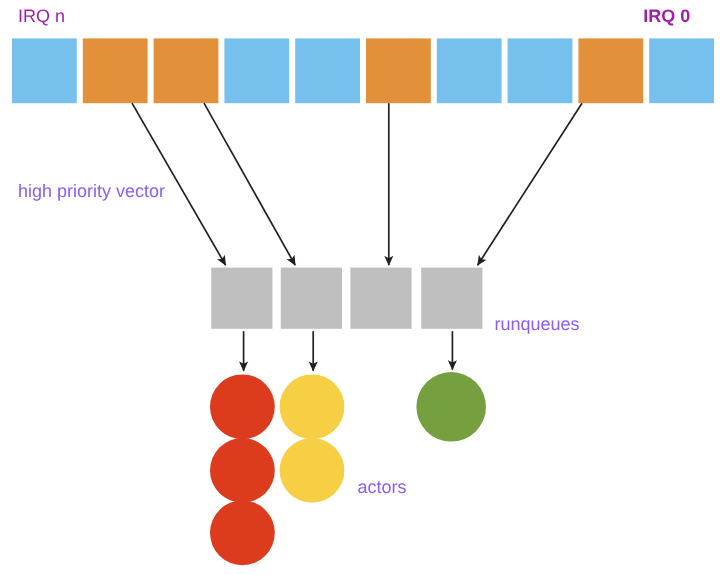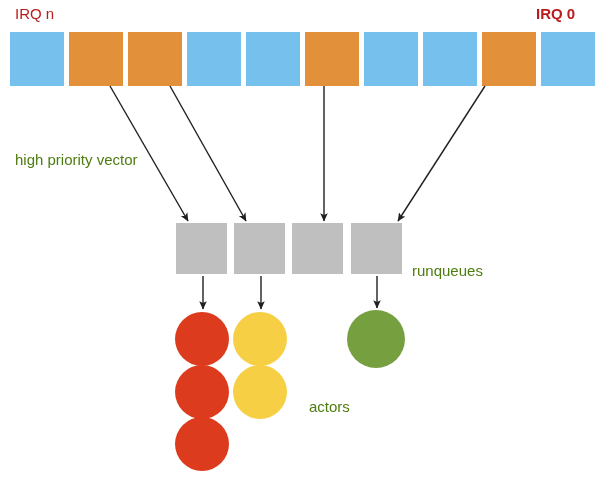--- a/index.html
+++ b/index.html
@@ -14,27 +14,27 @@
     position: relative;
     width: 600px;
     height: 479px;
     background: #ffffff;
     overflow: hidden;
   }
   .label {
     position: absolute;
     font-family: "Liberation Sans", sans-serif;
     font-size: 15px;
-    color: #4d7c0f;
+    color: #8b5cf6;
     white-space: nowrap;
     line-height: 1;
   }
   .irq-label {
     font-size: 15px;
-    color: #b91c1c;
+    color: #a21caf;
   }
   .vector-cell {
     position: absolute;
     top: 32px;
     width: 54px;
     height: 54px;
   }
   .runqueue-cell {
     position: absolute;
     top: 223px;
@@ -106,15 +106,15 @@
   <div class="label" id="lbl-runqueues" style="left:412px; top:234px;margin-top:29px;">runqueues</div>
 
   <div id="actor-group">
       <div class="actor-circle" style="left: 175px; top: 312px; width: 54px; height: 54px; background: rgb(221, 59, 29);"></div>
       <div class="actor-circle" style="left: 175px; top: 365px; width: 54px; height: 54px; background: rgb(221, 59, 29);"></div>
       <div class="actor-circle" style="left: 175px; top: 417px; width: 54px; height: 54px; background: rgb(221, 59, 29);"></div>
       <div class="actor-circle" style="left: 233px; top: 312px; width: 54px; height: 54px; background: rgb(247, 207, 68);"></div>
       <div class="actor-circle" style="left: 233px; top: 365px; width: 54px; height: 54px; background: rgb(247, 207, 68);"></div>
       <div class="actor-circle" style="left: 347px; top: 310px; width: 58px; height: 58px; background: rgb(118, 160, 63);"></div>
     </div>
-  <div class="label" id="lbl-actors" style="left:309px; top:399px;">actors</div>
+  <div class="label" id="lbl-actors" style="left:298px; top:399px;">actors</div>
 
 </div>
 
 </body></html>

